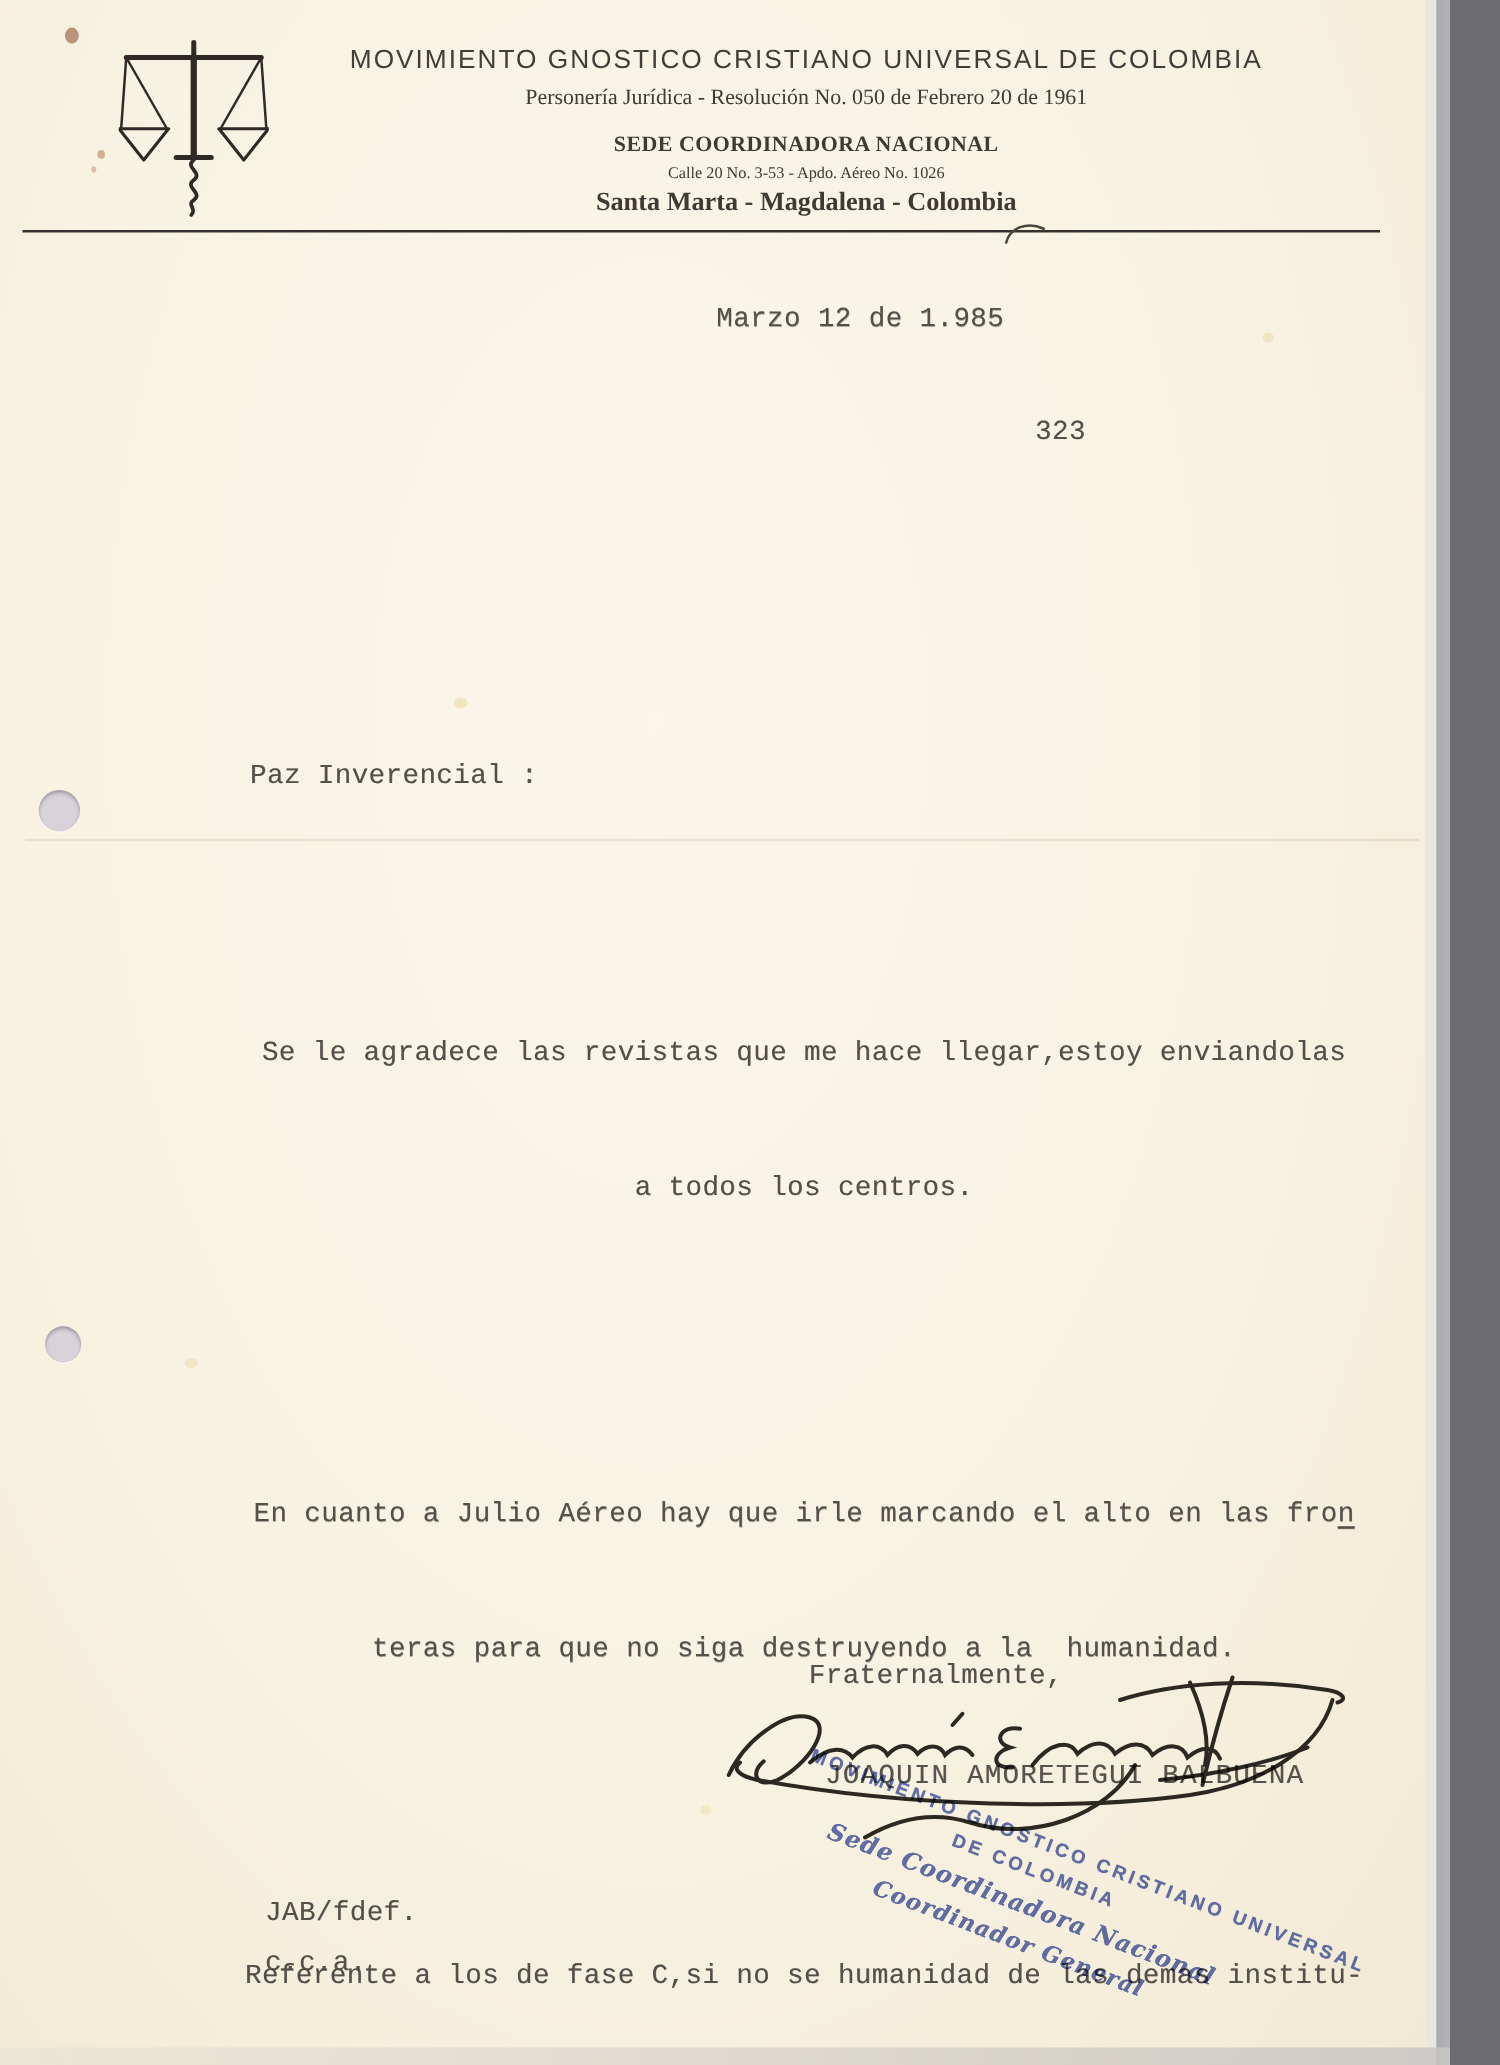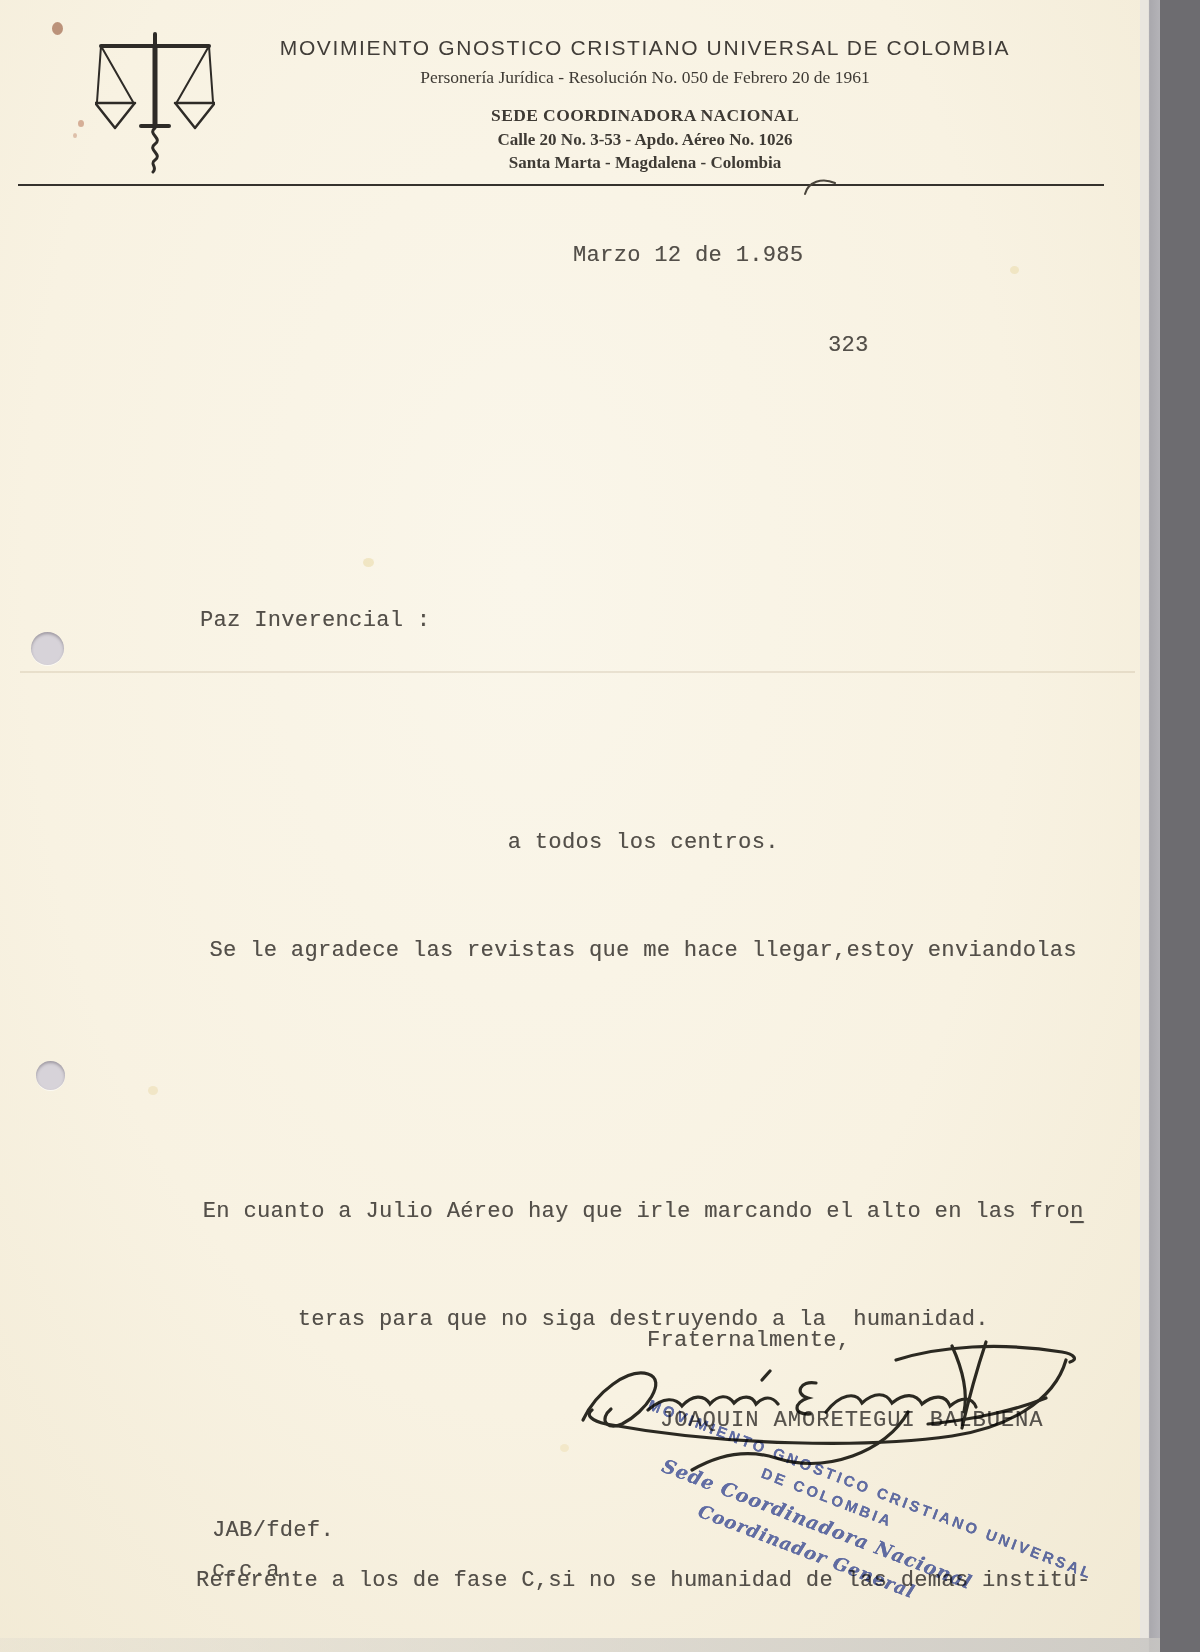--- a/index.html
+++ b/index.html
@@ -25,22 +25,22 @@
   .sp2{left:1010px;top:266px;width:9px;height:8px;background:#ead9a5;opacity:.5;}
   .sp3{left:148px;top:1086px;width:10px;height:9px;background:#e9d8a4;opacity:.45;}
   .sp4{left:560px;top:1444px;width:9px;height:8px;background:#ead9a5;opacity:.4;}
 
   
   .logo{position:absolute;left:95px;top:26px;}
   .head-text{position:absolute;left:150px;top:36px;width:990px;text-align:center;color:#3b3732;}
   .org{font-size:21px;letter-spacing:1.6px;font-weight:500;color:#413d38;white-space:nowrap;}
   .legal{font-family:"Liberation Serif",serif;font-size:17.5px;font-weight:normal;margin-top:7px;color:#3e3a34;}
   .sede{font-family:"Liberation Serif",serif;font-size:17.5px;font-weight:bold;margin-top:17px;letter-spacing:.4px;color:#3e3a34;}
-  .calle{font-family:"Liberation Serif",serif;font-size:17px;font-weight:bold;margin-top:4px;color:#3e3a34;}
-  .santa{font-family:"Liberation Serif",serif;font-size:17px;font-weight:bold;margin-top:3px;color:#3e3a34;text-align:center;}
+  .calle{font-family:"Liberation Serif",serif;font-size:13px;font-weight:normal;margin-top:4px;color:#3e3a34;}
+  .santa{font-family:"Liberation Serif",serif;font-size:21px;font-weight:bold;margin-top:3px;color:#3e3a34;text-align:center;}
   .rule{position:absolute;left:18px;top:184px;width:1086px;height:2px;background:#35322d;}
   .pen-mark{position:absolute;left:795px;top:170px;}
 
   
   .tw{font-family:"Liberation Mono",monospace;font-size:22px;letter-spacing:.35px;color:#534f49;
       text-shadow:.3px .3px .4px rgba(84,80,74,.45);white-space:pre;text-align:center;}
   .date{position:absolute;left:573px;top:243px;}
   .refnum{position:absolute;left:828px;top:333px;}
   .addr{position:absolute;left:203px;top:423px;line-height:35px;}
   .greeting{position:absolute;left:200px;top:608px;}
@@ -111,22 +111,22 @@
   </div>
 
   <div class="tw date">Marzo 12 de 1.985</div>
   <div class="tw refnum">323</div>
 
 
   <div class="tw greeting">Paz Inverencial :</div>
 
   <div class="tw bodytext">
     <div class="para">
+      <div class="tline"><span>Se le agradece las revistas que me hace llegar,estoy enviandolas</span><span class="u"></span></div>
       <div class="tline"><span>a todos los centros.</span><span class="u"></span></div>
-      <div class="tline"><span>Se le agradece las revistas que me hace llegar,estoy enviandolas</span><span class="u"></span></div>
     </div>
     <div class="para">
       <div class="tline"><span>En cuanto a Julio Aéreo hay que irle marcando el alto en las fro</span><span class="u">n</span></div>
       <div class="tline"><span>teras para que no siga destruyendo a la  humanidad.</span><span class="u"></span></div>
     </div>
     <div class="para">
       <div class="tline"><span>Referente a los de fase C,si no se humanidad de las demas institu-</span><span class="u"></span></div>
       
       
       

